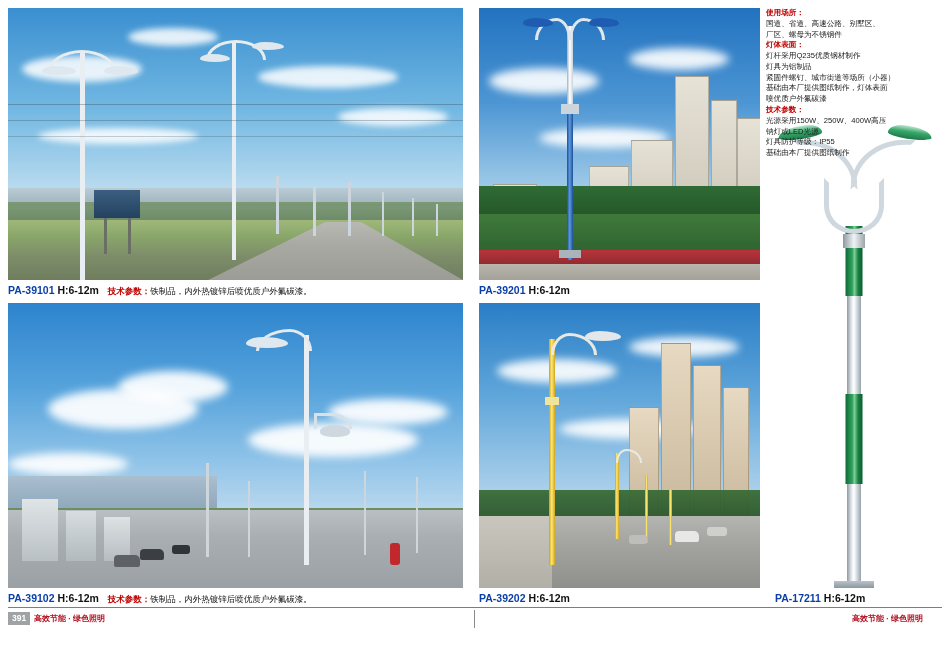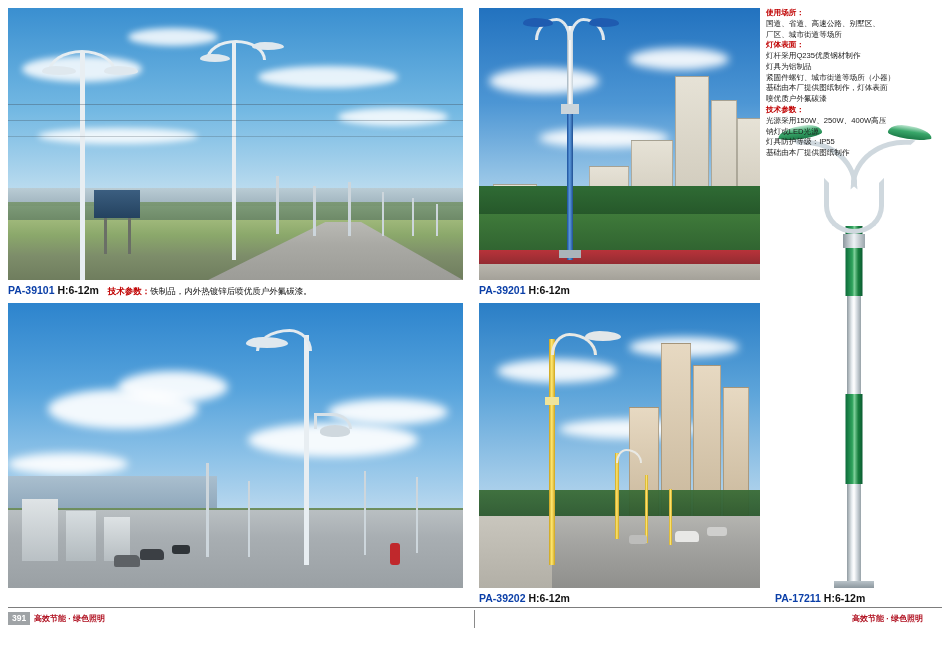--- a/index.html
+++ b/index.html
@@ -329,20 +329,25 @@
     <div style="position:absolute;left:58px;top:208px;width:30px;height:50px;background:linear-gradient(to bottom,#d7dde0,#b2babe);"></div>
     <div style="position:absolute;left:96px;top:214px;width:26px;height:44px;background:linear-gradient(to bottom,#dde2e4,#b6bdc1);"></div>
 
     <div style="position:absolute;left:132px;top:246px;width:24px;height:11px;background:#3b3f44;border-radius:4px 5px 2px 2px;"></div>
     <div style="position:absolute;left:106px;top:252px;width:26px;height:12px;background:#5d6165;border-radius:4px 5px 2px 2px;"></div>
     <div style="position:absolute;left:164px;top:242px;width:18px;height:9px;background:#2f3438;border-radius:3px;"></div>
 
     <div style="position:absolute;left:382px;top:240px;width:10px;height:22px;background:#c0282c;border-radius:3px;"></div>
   </div>
 
+  <div class="caption" style="left:8px; top:592px;">
+    <span class="code">PA-39102</span>
+    <span class="spec">H:6-12m</span>
+    <span class="tech">技术参数：</span><span class="techtxt">铁制品，内外热镀锌后喷优质户外氟碳漆。</span>
+  </div>
 
   <div class="photo" id="ph3">
     <div class="sky"></div>
     <div class="cloud" style="left:10px; top:60px; width:110px; height:26px;"></div>
     <div class="cloud" style="left:150px; top:40px; width:100px; height:22px;"></div>
     <div class="cloud" style="left:60px; top:120px; width:130px; height:20px;"></div>
 
     <div class="bld" style="left:196px; top:68px; width:34px; bottom:60px;"></div>
     <div class="bld" style="left:232px; top:92px; width:26px; bottom:60px;"></div>
     <div class="bld" style="left:258px; top:110px; width:24px; bottom:60px;"></div>
@@ -422,21 +427,21 @@
   </div>
 
   <div class="caption" style="left:775px; top:592px;">
     <span class="code">PA-17211</span>
     <span class="spec">H:6-12m</span>
   </div>
 
   <div id="spec-block">
     <div class="hd">使用场所：</div>
     <div class="ln">国道、省道、高速公路、别墅区、</div>
-    <div class="ln">厂区、城市街道等场所</div>
+    <div class="ln">厂区、螺母为不锈钢件</div>
 
     <div class="hd">灯体表面：</div>
     <div class="ln">灯杆采用Q235优质钢材制作</div>
     <div class="ln">灯具为铝制品</div>
     <div class="ln">紧固件螺钉、城市街道等场所（小器）</div>
     <div class="ln">基础由本厂提供图纸制作，灯体表面</div>
     <div class="ln">喷优质户外氟碳漆</div>
 
     <div class="hd">技术参数：</div>
     <div class="ln">光源采用150W、250W、400W高压</div>

